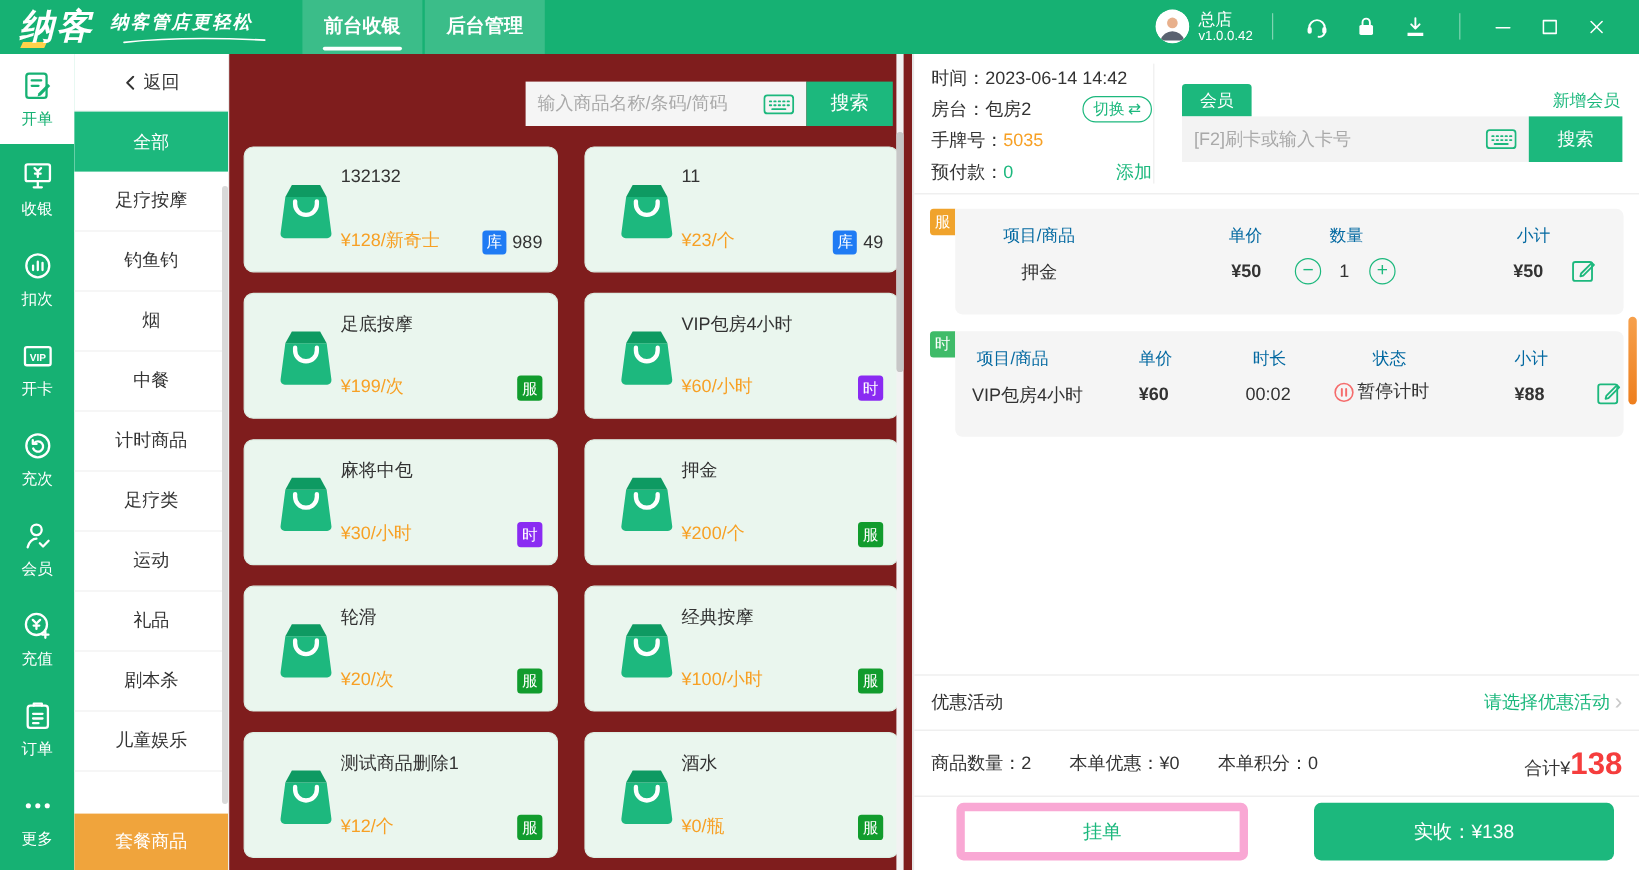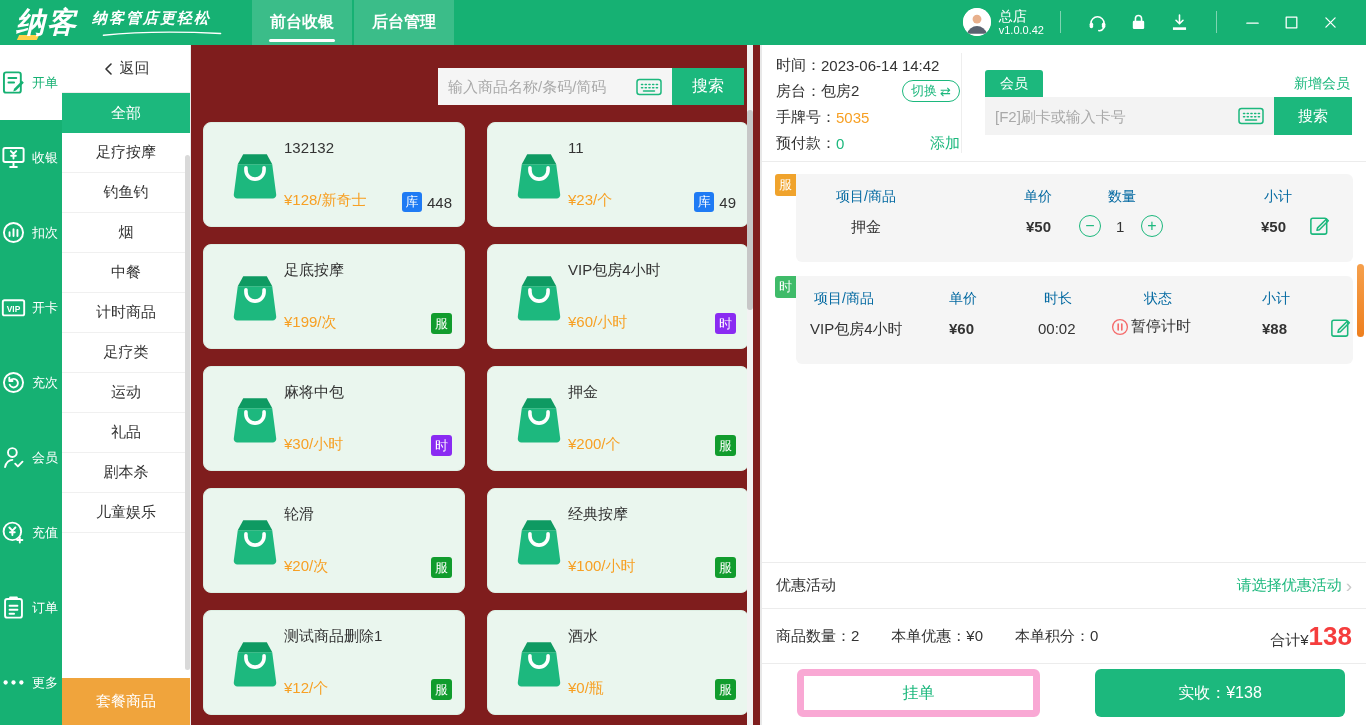--- a/index.html
+++ b/index.html
@@ -26,29 +26,29 @@
   .tb-divider { width:1px; height:22px; background:rgba(255,255,255,.45); margin:0 16px; }
   .tb-icon { width:21px; height:21px; margin:0 10px; color:#fff; cursor:pointer; }
   .tb-icon svg, .win-btn svg { width:100%; height:100%; stroke:currentColor; fill:none; stroke-width:1.8; stroke-linecap:round; stroke-linejoin:round; }
   .win-btn { width:17px; height:17px; margin:0 11px; color:#fff; cursor:pointer; }
 
   
   .main { display:flex; height:680px; }
 
   
   .sidenav { width:62px; background:#16b173; display:flex; flex-direction:column; flex:none; }
-  .nav-item { height:75px; display:flex; flex-direction:row; align-items:center; gap:5px; color:#fff; cursor:pointer; }
+  .nav-item { height:75px; display:flex; flex-direction:column; align-items:center; justify-content:center; gap:5px; color:#fff; cursor:pointer; }
   .nav-item.active { background:#fff; color:#16b173; }
   .nav-item svg { width:27px; height:27px; stroke:currentColor; fill:none; stroke-width:1.7; stroke-linecap:round; stroke-linejoin:round; }
   .nav-label { font-size:13px; }
 
   
   .cats { width:129px; background:#fff; border-right:1px solid #ececec; position:relative; display:flex; flex-direction:column; flex:none; }
   .back-row { height:48px; display:flex; align-items:center; justify-content:center; gap:5px; font-size:15px; border-bottom:1px solid #eee; cursor:pointer; }
-  .cat-item { height:40px; flex:none; display:flex; align-items:center; justify-content:center; font-size:15px; border-bottom:1px solid #f0f0f0; cursor:pointer; }
+  .cat-item { height:50px; flex:none; display:flex; align-items:center; justify-content:center; font-size:15px; border-bottom:1px solid #f0f0f0; cursor:pointer; }
   .cat-item.active { background:#1cb87d; color:#fff; border-bottom:none; }
   .package-btn { margin-top:auto; height:47px; flex:none; background:#f0a43c; color:#fff; display:flex; align-items:center; justify-content:center; font-size:15px; cursor:pointer; }
   .cats-scroll { position:absolute; right:0; top:110px; width:5px; height:515px; background:#d9d9d9; border-radius:3px; }
 
   
   .products { flex:1; position:relative; background:#7f1d1d; overflow:hidden; }
   .search-row { position:absolute; top:23px; right:16px; display:flex; height:37px; }
   .search-input { width:234px; background:#f5f5f5; display:flex; align-items:center; padding:0 10px; }
   .search-input input { flex:1; min-width:0; border:none; outline:none; background:transparent; font-size:15px; color:#333; font-family:inherit; }
   .search-input input::placeholder { color:#a9a9a9; }
@@ -306,21 +306,21 @@
         <div class="card">
           <svg viewBox="0 0 64 64" class="bag">
             <path d="M13 20h38l4.4 33.5a4 4 0 0 1-4 4.5H12.6a4 4 0 0 1-4-4.5z" fill="#1db87e"></path>
             <path d="M19 9h26l6 11H13z" fill="#0e9a62"></path>
             <path d="M22 24v2.5a10 10 0 0 0 20 0V24" fill="none" stroke="#fff" stroke-width="4" stroke-linecap="round"></path>
           </svg>
           <div class="p-name">132132</div>
           <div class="p-price">¥128/新奇士</div>
           <div class="p-stock">
             <span class="stock-chip">库</span>
-            <span>448</span>
+            <span>989</span>
           </div>
         </div>
         <div class="card">
           <svg viewBox="0 0 64 64" class="bag">
             <path d="M13 20h38l4.4 33.5a4 4 0 0 1-4 4.5H12.6a4 4 0 0 1-4-4.5z" fill="#1db87e"></path>
             <path d="M19 9h26l6 11H13z" fill="#0e9a62"></path>
             <path d="M22 24v2.5a10 10 0 0 0 20 0V24" fill="none" stroke="#fff" stroke-width="4" stroke-linecap="round"></path>
           </svg>
           <div class="p-name">11</div>
           <div class="p-price">¥23/个</div>

